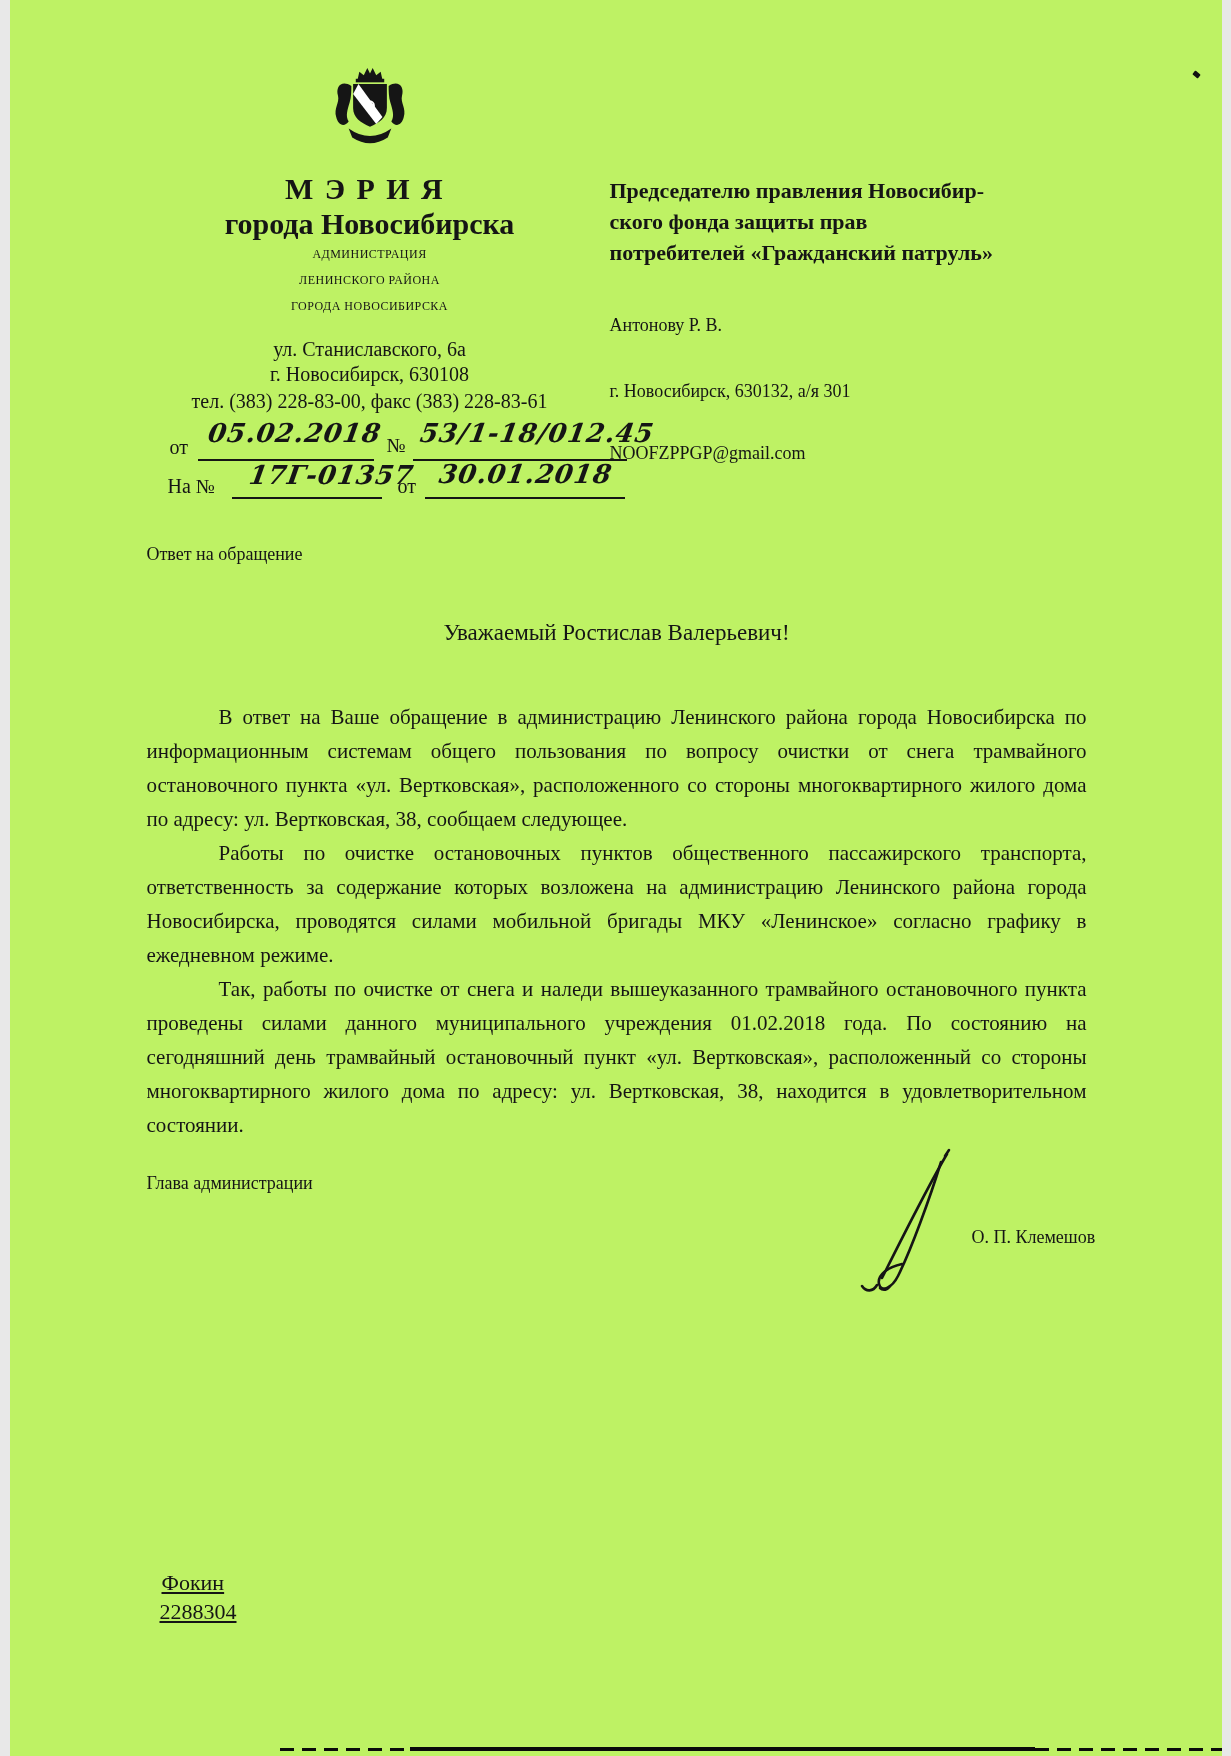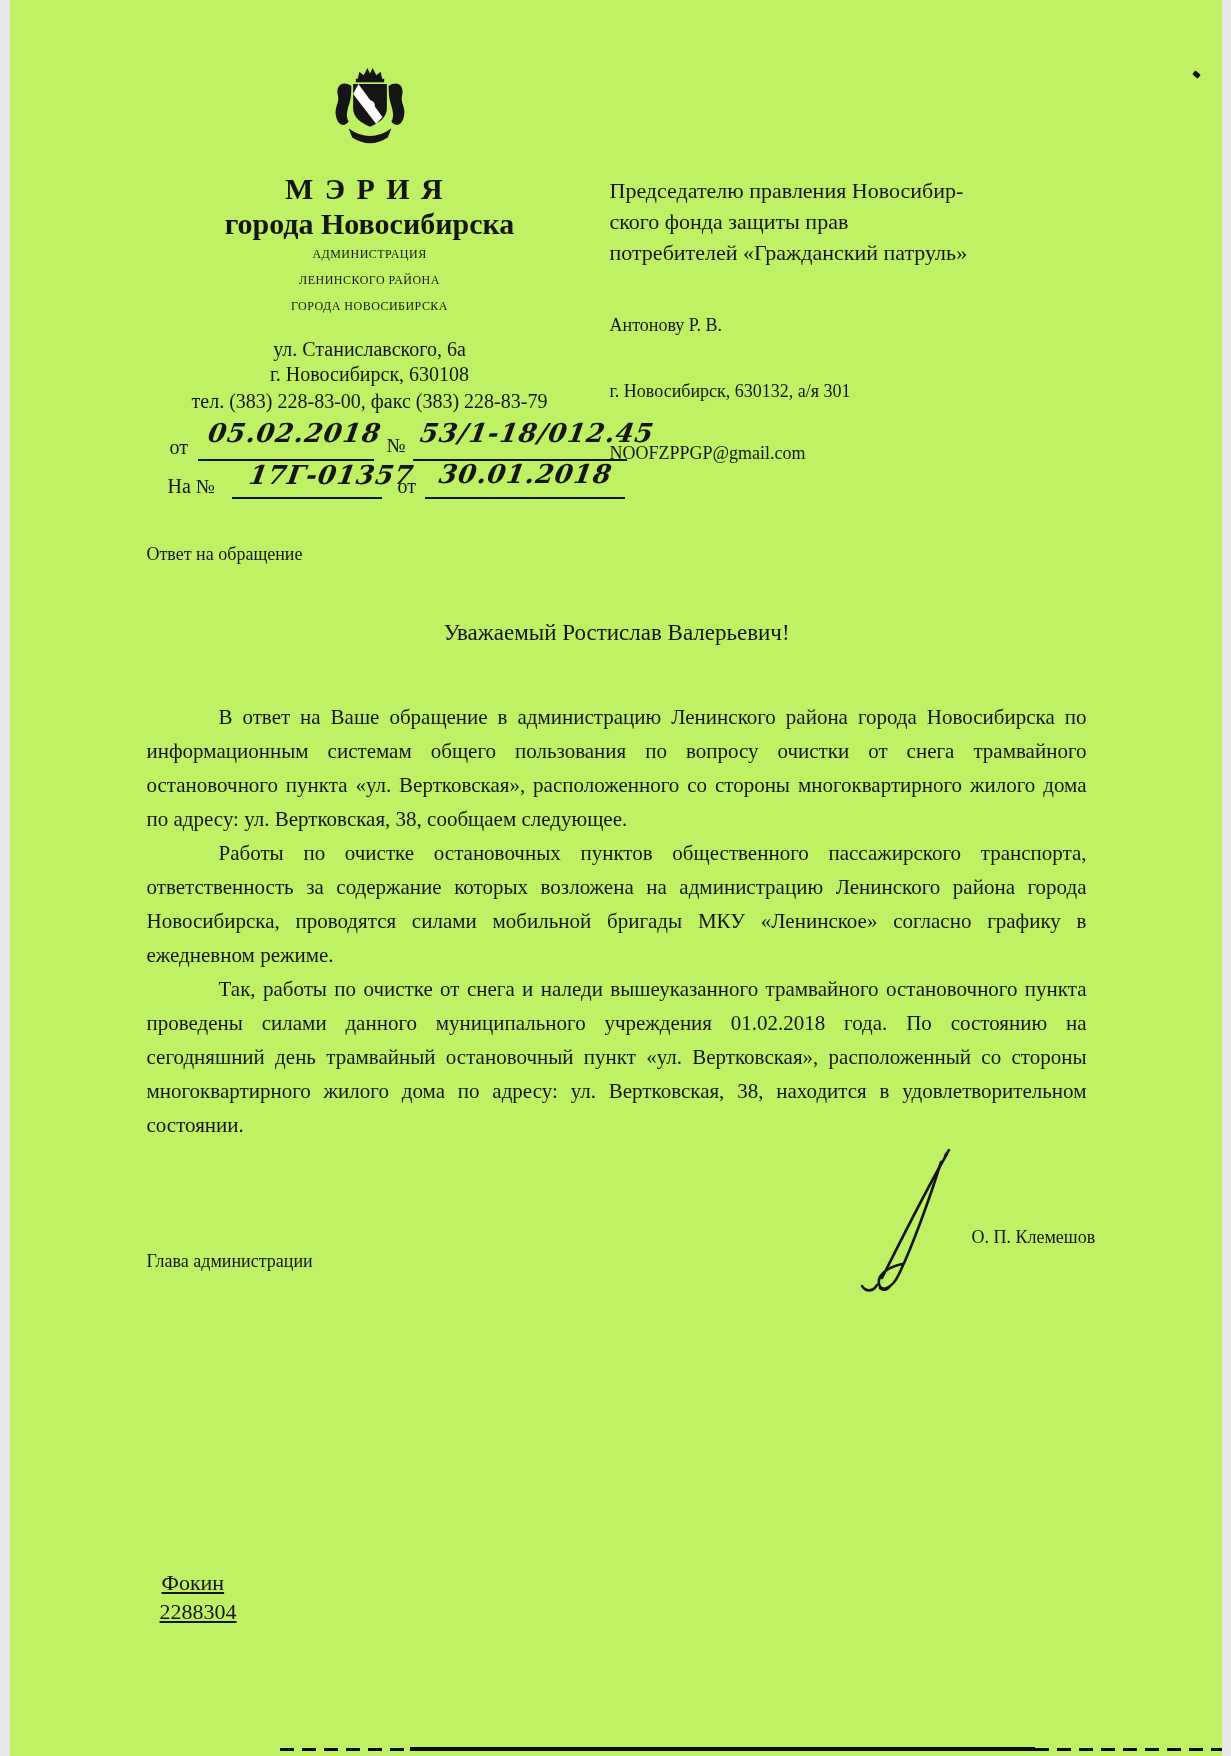--- a/index.html
+++ b/index.html
@@ -22,21 +22,21 @@
   .ref-label{font-size:20px;white-space:nowrap;}
   .hand{
     font-family:"DejaVu Serif", serif;
     font-style:italic;font-weight:700;
     font-size:26px;white-space:nowrap;
     transform:skewX(-9deg);transform-origin:left bottom;
     letter-spacing:1px;
   }
   .u-line{position:absolute;height:2px;background:#151515;}
   
-  .recipient-line{font-size:22px;line-height:31px;white-space:nowrap;}
+  .recipient-line{font-size:22px;line-height:31px;white-space:nowrap;font-weight:bold;}
   .serif22{font-size:22px;white-space:nowrap;text-decoration:underline;}
   .serif23{font-size:18px;white-space:nowrap;}
   
   .body-col{
     position:absolute;left:137px;top:700px;width:940px;
     font-size:21px;line-height:34px;text-align:justify;
   }
   .body-col p{margin:0;text-indent:72px;}
   .salutation{position:absolute;left:137px;top:620px;width:940px;text-align:center;font-size:23px;}
   
@@ -74,21 +74,21 @@
   </div>
 
   <div class="org-col">
     <div class="abs org-title" style="left:0;right:0;top:172px;">МЭРИЯ</div>
     <div class="abs org-title2" style="left:0;right:0;top:207px;">города Новосибирска</div>
     <div class="abs org-sub" style="left:0;right:0;top:247px;">АДМИНИСТРАЦИЯ</div>
     <div class="abs org-sub" style="left:0;right:0;top:273px;">ЛЕНИНСКОГО РАЙОНА</div>
     <div class="abs org-sub" style="left:0;right:0;top:299px;">ГОРОДА НОВОСИБИРСКА</div>
     <div class="abs addr" style="left:0;right:0;top:338px;">ул. Станиславского, 6а</div>
     <div class="abs addr" style="left:0;right:0;top:363px;">г. Новосибирск, 630108</div>
-    <div class="abs addr" style="left:0;right:0;top:390px;">тел. (383) 228-83-00, факс (383) 228-83-79</div>
+    <div class="abs addr" style="left:0;right:0;top:390px;">тел. (383) 228-83-00, факс (383) 228-83-61</div>
   </div>
 
   <div class="abs ref-label" style="left:160px;top:436px;">от</div>
   <div class="abs hand" style="left:196px;top:418px;">05.02.2018</div>
   <div class="u-line" style="left:188px;top:459px;width:176px;"></div>
   <div class="abs ref-label" style="left:377px;top:434px;">№</div>
   <div class="abs hand" style="left:408px;top:418px;">53/1-18/012.45</div>
   <div class="u-line" style="left:403px;top:459px;width:214px;"></div>
 
   <div class="abs ref-label" style="left:158px;top:475px;">На №</div>
@@ -110,21 +110,21 @@
   <div class="abs serif23" style="left:137px;top:544px;">Ответ на обращение</div>
 
   <div class="salutation">Уважаемый Ростислав Валерьевич!</div>
 
   <div class="body-col">
     <p>В ответ на Ваше обращение в администрацию Ленинского района города Новосибирска по информационным системам общего пользования по вопросу очистки от снега трамвайного остановочного пункта «ул. Вертковская», расположенного со стороны многоквартирного жилого дома по адресу: ул. Вертковская, 38, сообщаем следующее.</p>
     <p>Работы по очистке остановочных пунктов общественного пассажирского транспорта, ответственность за содержание которых возложена на администрацию Ленинского района города Новосибирска, проводятся силами мобильной бригады МКУ «Ленинское» согласно графику в ежедневном режиме.</p>
     <p>Так, работы по очистке от снега и наледи вышеуказанного трамвайного остановочного пункта проведены силами данного муниципального учреждения 01.02.2018 года. По состоянию на сегодняшний день трамвайный остановочный пункт «ул. Вертковская», расположенный со стороны многоквартирного жилого дома по адресу: ул. Вертковская, 38, находится в удовлетворительном состоянии.</p>
   </div>
 
-  <div class="abs serif23" style="left:137px;top:1251px;">Глава администрации</div>
+  <div class="abs serif23" style="left:137px;top:1173px;">Глава администрации</div>
   <div class="abs" style="left:838px;top:1146px;width:120px;height:150px;">
     <svg width="120" height="150" viewBox="0 0 120 150" aria-hidden="true">
       <g fill="none" stroke="#151515" stroke-width="2.6" stroke-linecap="round">
         <path d="M34,132 C52,96 86,30 99,8"></path>
         <path d="M93,16 C82,52 63,104 50,130 C44,142 33,147 31,138 C29,129 40,121 54,118"></path>
         <path d="M97,10 l4,-6"></path>
         <path d="M14,140 c4,6 11,6 15,-1 m3,3 c3,3 8,2 10,-2"></path>
       </g>
     </svg>
   </div>

